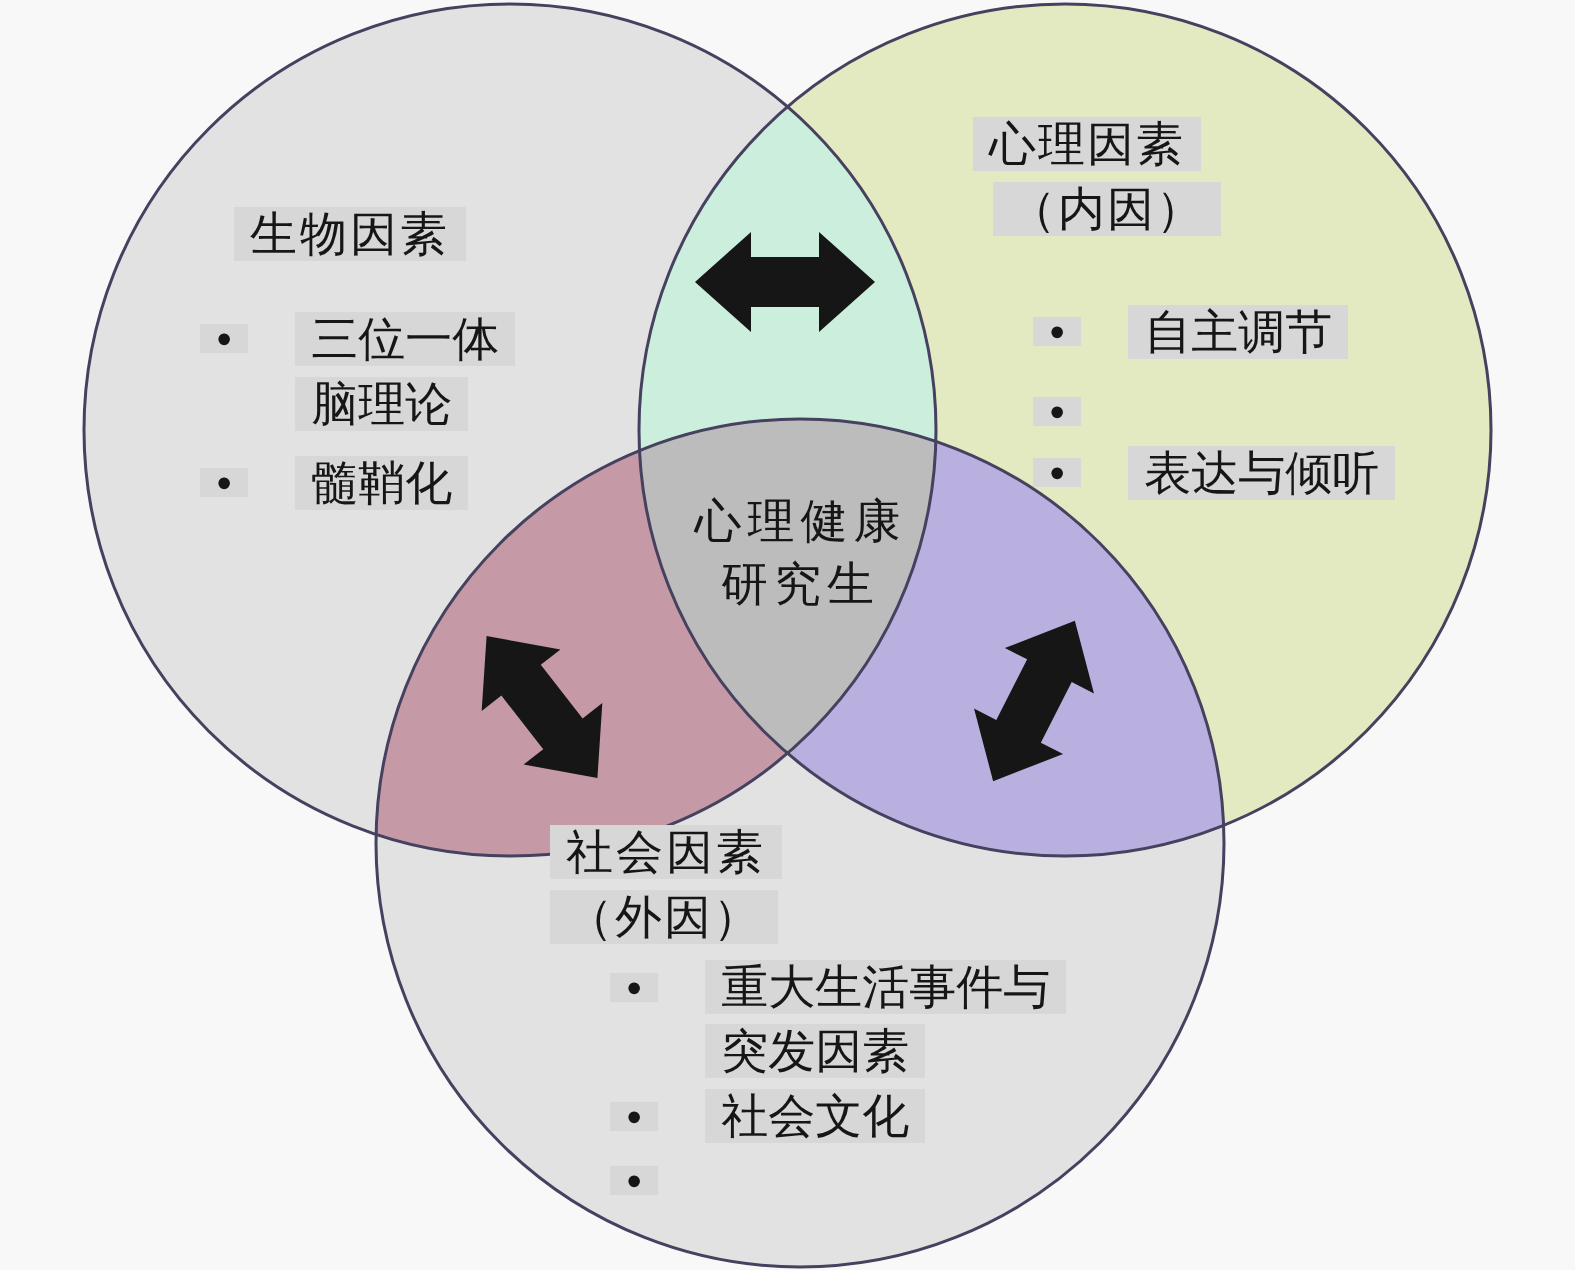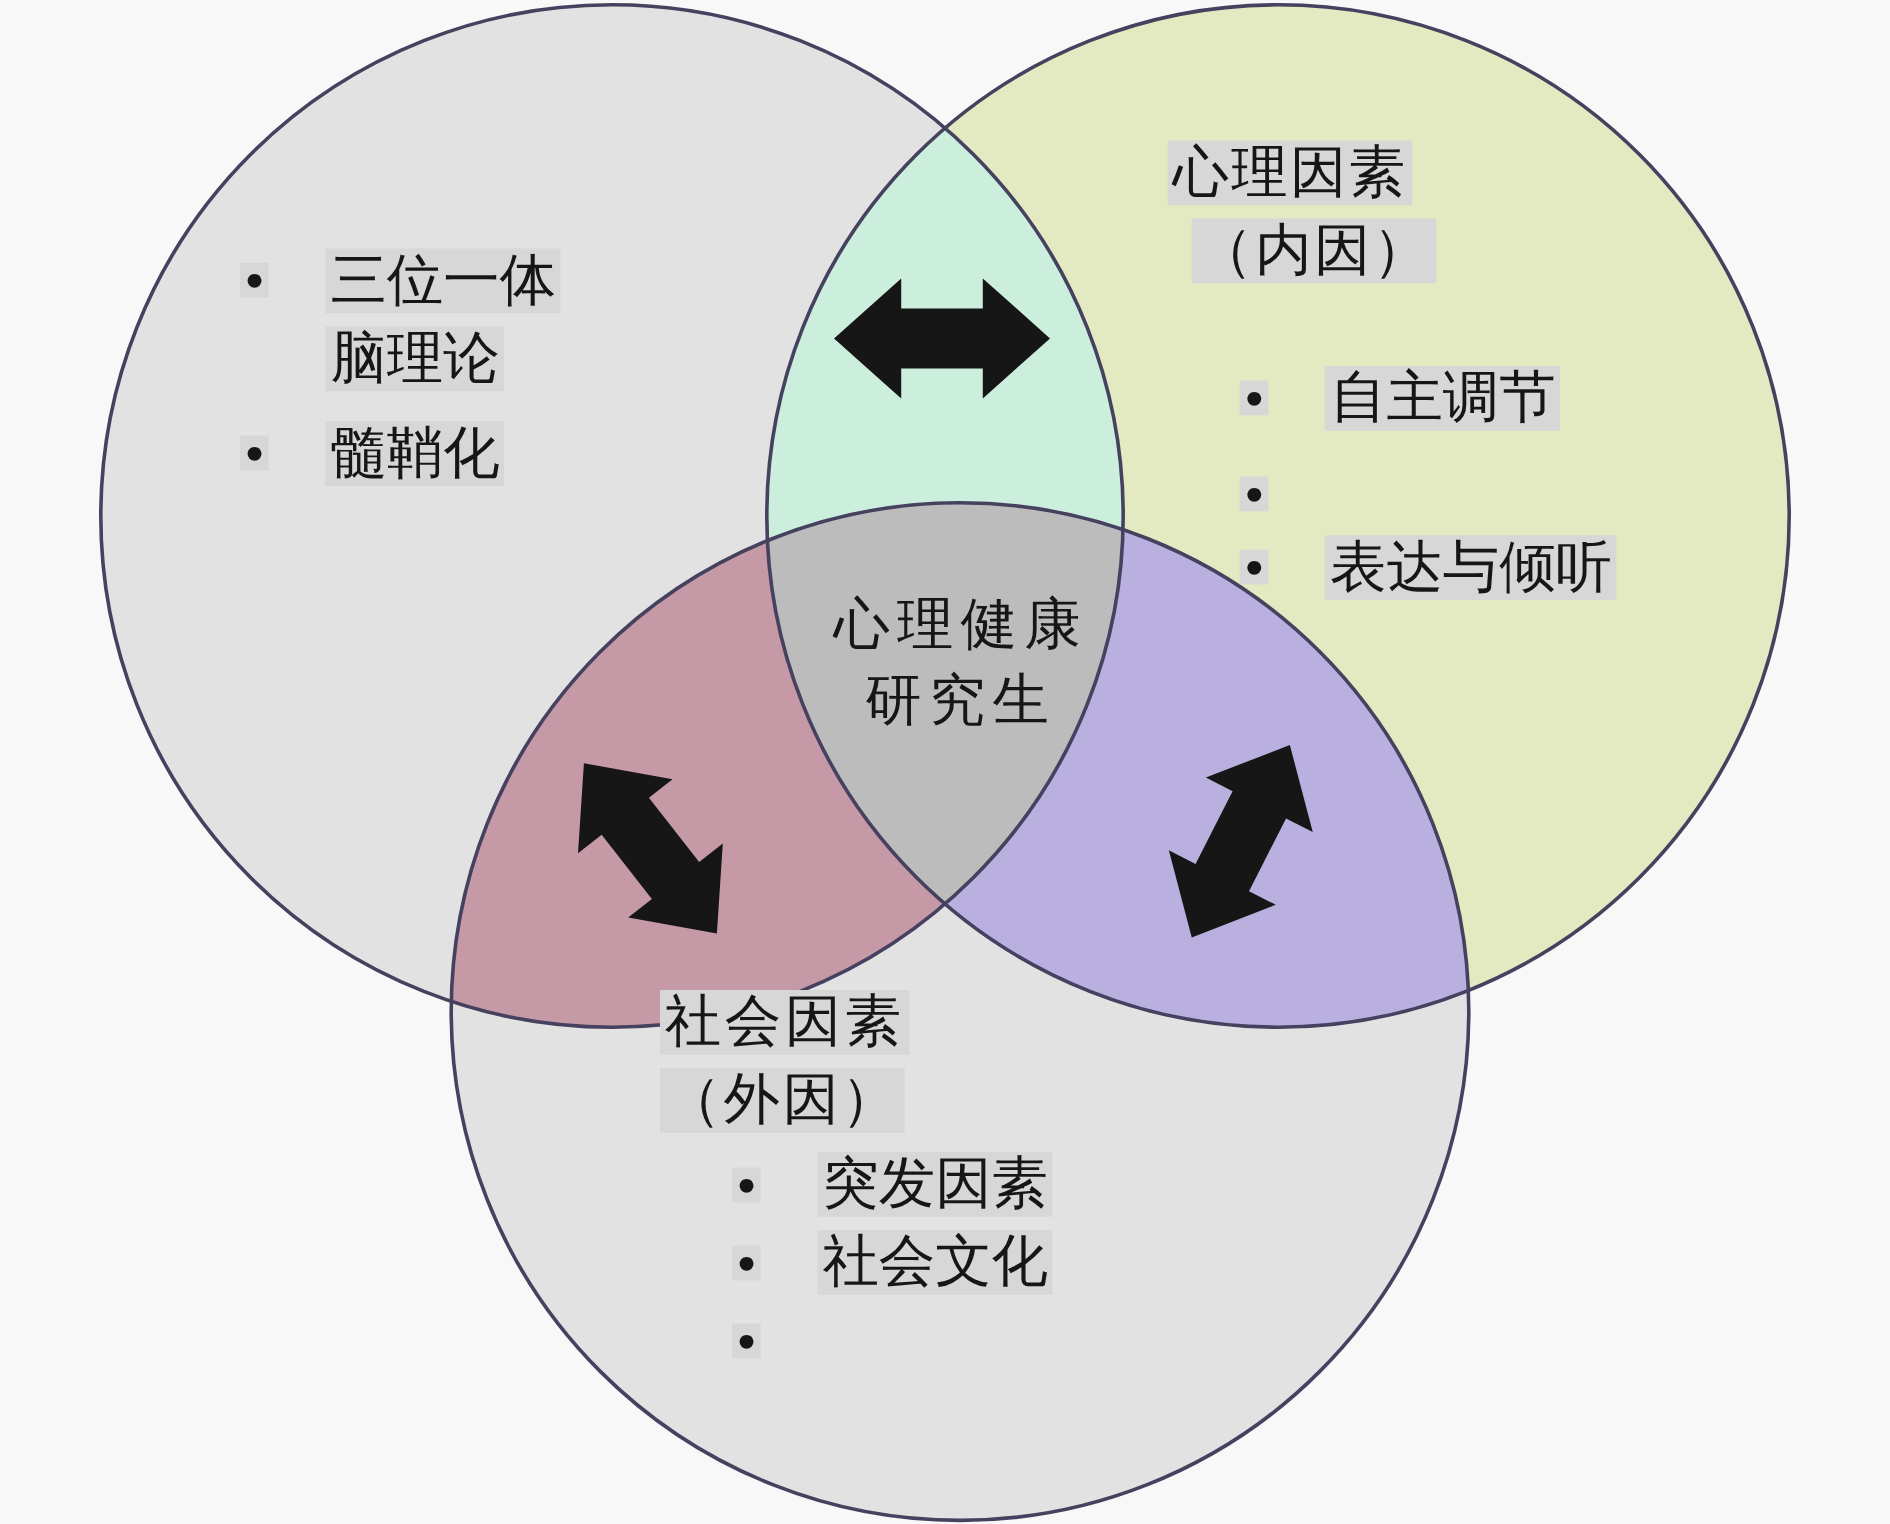--- a/index.html
+++ b/index.html
@@ -22,21 +22,21 @@
     height: 1270px;
   }
   .label {
     position: absolute;
     font-size: 47px;
     line-height: 1.38;
     white-space: nowrap;
   }
   .tbg {
     background: var(--label-bg, #d8d7d8);
-    padding: 1px 4px;
+    padding: 1px 16px;
     -webkit-box-decoration-break: clone;
     box-decoration-break: clone;
     font-family: Liberation Serif, serif;
   }
   .items {
     list-style: none;
     margin: 0;
     padding: 0;
   }
   .items li {
@@ -119,20 +119,21 @@
     <circle cx="510" cy="430" r="426" fill="none" stroke-width="3" stroke="#45415f"></circle>
     <circle cx="1065" cy="430" r="426" fill="none" stroke-width="3" stroke="#45415f"></circle>
     <circle cx="800" cy="843" r="424" fill="none" stroke-width="3" stroke="#45415f"></circle>
 
     <use href="#dblarrow" transform="translate(785 282)" fill="#161616"></use>
     <use href="#dblarrow" transform="translate(542 707) rotate(52)" fill="#161616"></use>
     <use href="#dblarrow" transform="translate(1034 701) rotate(-63)" fill="#161616"></use>
   </svg>
 
   <div class="label bio">
+    <div class="title"><span class="tbg">生物因素</span></div>
     <ul class="items">
       <li>
         <span class="bullet tbg">●</span>
         <span class="itext">
           <span class="iline"><span class="tbg">三位一体</span></span>
           <span class="iline"><span class="tbg">脑理论</span></span>
         </span>
       </li>
       <li>
         <span class="bullet tbg">●</span>
@@ -167,20 +168,21 @@
 
   <div class="label social">
     <div class="title-wrap">
       <div class="title"><span class="tbg">社会因素</span></div>
       <div class="subtitle"><span class="tbg">（外因）</span></div>
     </div>
     <ul class="items">
       <li>
         <span class="bullet tbg">●</span>
         <span class="itext">
+          <span class="iline"><span class="tbg">重大生活事件与</span></span>
           <span class="iline"><span class="tbg">突发因素</span></span>
         </span>
       </li>
       <li>
         <span class="bullet tbg">●</span>
         <span class="itext">
           <span class="iline"><span class="tbg">社会文化</span></span>
         </span>
       </li>
       <li>

